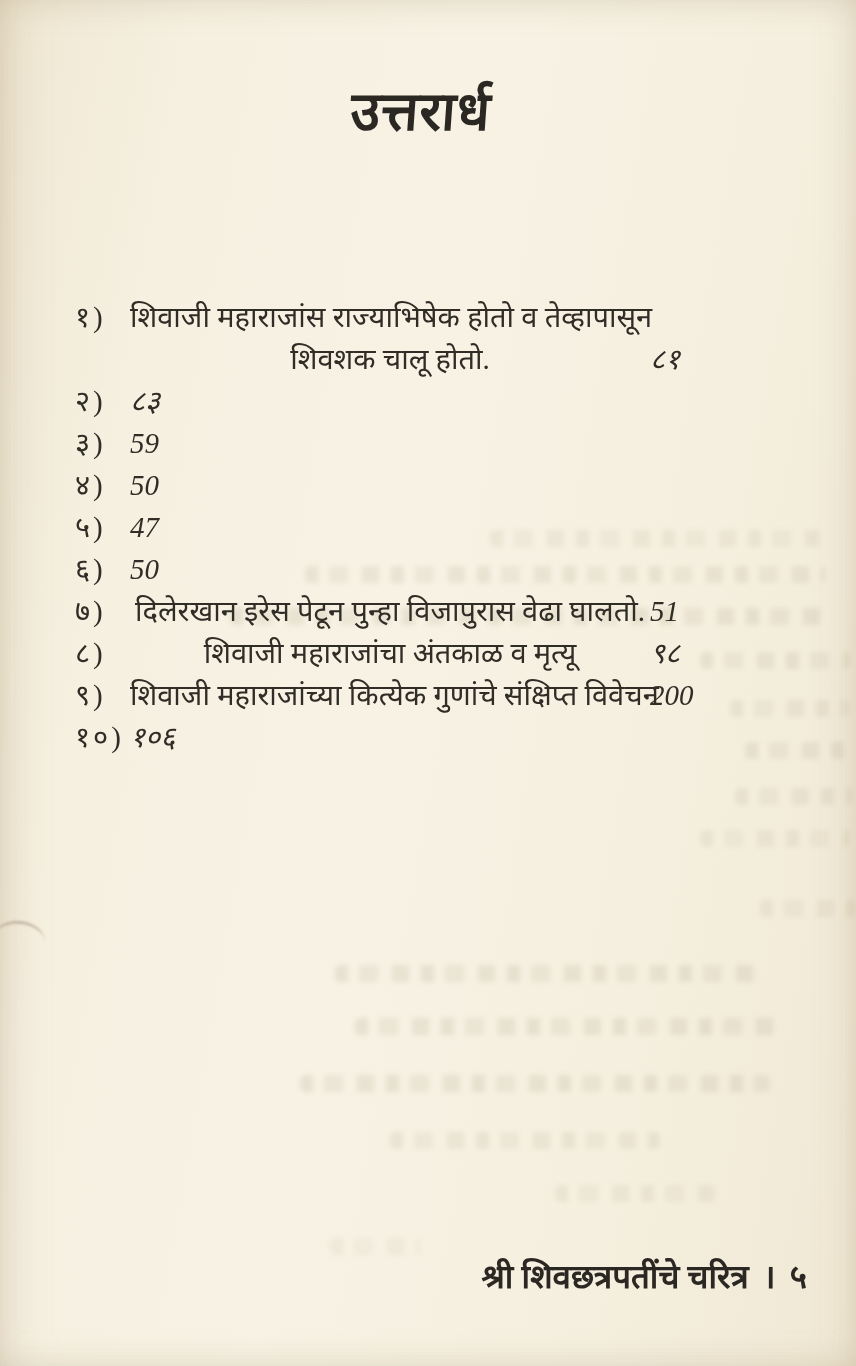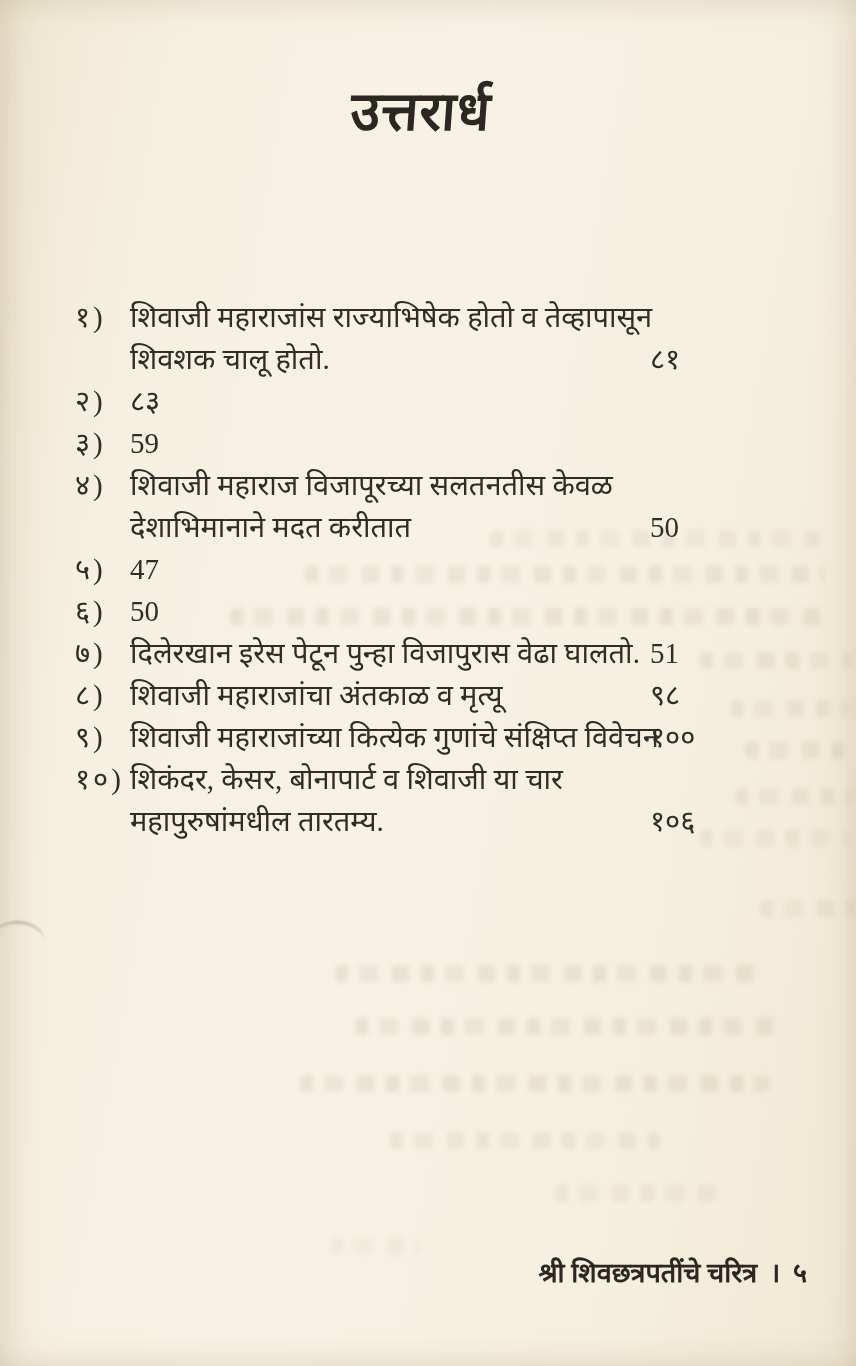--- a/index.html
+++ b/index.html
@@ -40,30 +40,32 @@
   .toc-item { display: flex; align-items: flex-start; }
   .toc-item .num {
     width: 55px;
     flex: 0 0 55px;
     letter-spacing: 3px;
     white-space: nowrap;
   }
   .toc-item .text {
     width: 520px;
     flex: 0 0 520px;
+    text-align: center;
   }
   .toc-item .text .line { white-space: nowrap; }
   .toc-item .pg {
     align-self: flex-end;
     white-space: nowrap;
+    font-style: italic;
   }
   .footer {
     position: absolute;
     top: 1253px; right: 49px;
-    font-size: 27px;
+    font-size: 33px;
     font-weight: bold;
     color: #2b2823;
     white-space: nowrap;
   }
   .footer span { margin-left: 6px; }
   .footer span:first-child { margin-left: 0; }
 
   
   .ghost {
     position: absolute;
@@ -129,24 +131,20 @@
       <span class="pg">८३</span>
     </li>
 
     <li class="toc-item">
       <span class="num">३)</span>
       <span class="pg">59</span>
     </li>
 
     <li class="toc-item">
       <span class="num">४)</span>
-      <span class="text">
-          <div class="line">शिवाजी महाराज विजापूरच्या सलतनतीस केवळ</div>
-          <div class="line">देशाभिमानाने मदत करीतात</div>
-        </span>
       <span class="pg">50</span>
     </li>
 
     <li class="toc-item">
       <span class="num">५)</span>
       <span class="pg">47</span>
     </li>
 
     <li class="toc-item">
       <span class="num">६)</span>
@@ -167,29 +165,25 @@
           <div class="line">शिवाजी महाराजांचा अंतकाळ व मृत्यू</div>
         </span>
       <span class="pg">९८</span>
     </li>
 
     <li class="toc-item">
       <span class="num">९)</span>
       <span class="text">
           <div class="line">शिवाजी महाराजांच्या कित्येक गुणांचे संक्षिप्त विवेचन</div>
         </span>
-      <span class="pg">१००</span>
+      <span class="pg">200</span>
     </li>
 
     <li class="toc-item">
       <span class="num">१०)</span>
-      <span class="text">
-          <div class="line">शिकंदर, केसर, बोनापार्ट व शिवाजी या चार</div>
-          <div class="line">महापुरुषांमधील तारतम्य.</div>
-        </span>
       <span class="pg">१०६</span>
     </li>
   </ol>
 
   <div class="footer">
     <span>श्री शिवछत्रपतींचे चरित्र</span>
     <span>।</span>
     <span>५</span>
   </div>
 

